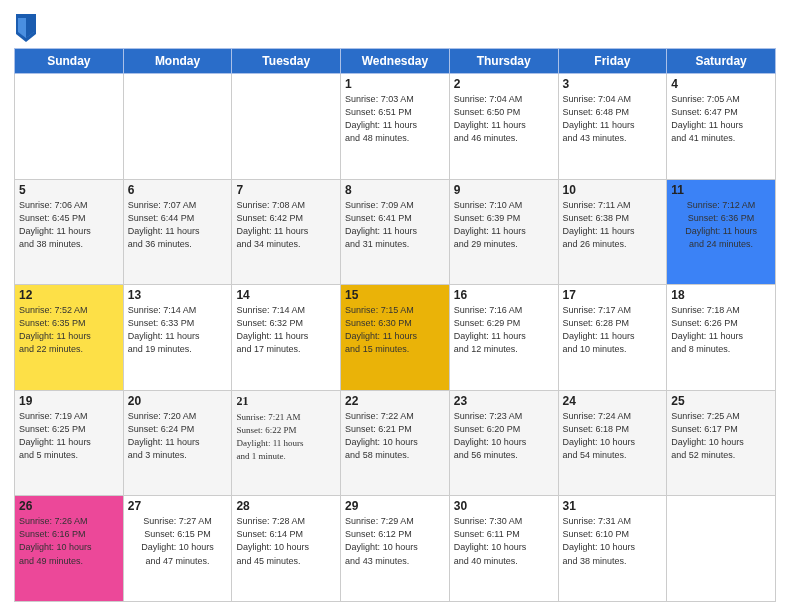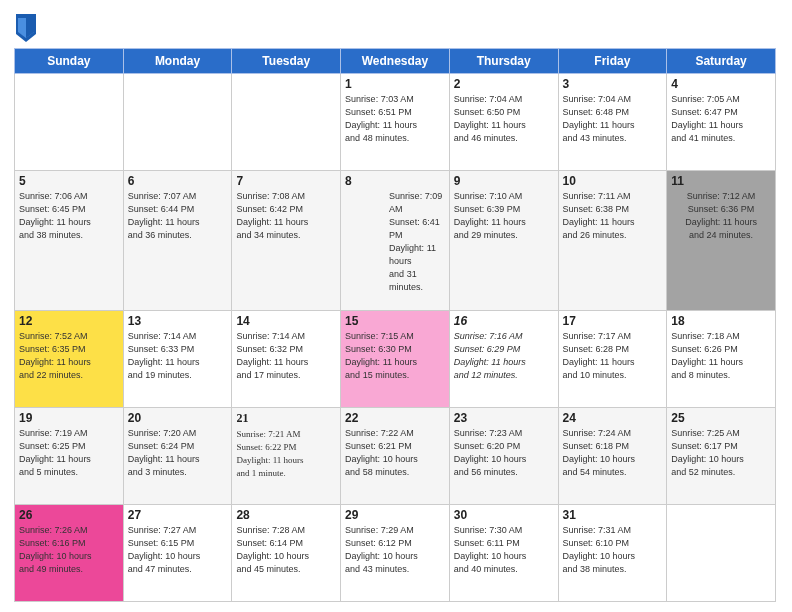--- a/index.html
+++ b/index.html
@@ -199,40 +199,40 @@
           </td>
           <td style="background: rgb(245, 245, 245);">
             <span class="day-num">7</span>
             <div class="day-info" style="white-space: pre-line;">Sunrise: 7:08 AM
 Sunset: 6:42 PM
 Daylight: 11 hours
 and 34 minutes.</div>
           </td>
           <td style="background: rgb(245, 245, 245);">
             <span class="day-num">8</span>
-            <div class="day-info" style="white-space: pre-line; margin-left: 44px;">Sunrise: 7:09 AM
+            <div class="day-info" style="white-space: pre-line;">Sunrise: 7:09 AM
 Sunset: 6:41 PM
 Daylight: 11 hours
 and 31 minutes.</div>
           </td>
           <td style="background: rgb(245, 245, 245);">
             <span class="day-num">9</span>
             <div class="day-info" style="white-space: pre-line;">Sunrise: 7:10 AM
 Sunset: 6:39 PM
 Daylight: 11 hours
 and 29 minutes.</div>
           </td>
           <td style="background: rgb(245, 245, 245);">
             <span class="day-num">10</span>
             <div class="day-info" style="white-space: pre-line;">Sunrise: 7:11 AM
 Sunset: 6:38 PM
 Daylight: 11 hours
 and 26 minutes.</div>
           </td>
-          <td style="background: #a3a3a3;">
+          <td style="background: #3b82f6;">
             <span class="day-num">11</span>
             <div class="day-info" style="white-space: pre-line; text-align: center;">Sunrise: 7:12 AM
 Sunset: 6:36 PM
 Daylight: 11 hours
 and 24 minutes.</div>
           </td>
         </tr>
         <tr>
           <td style="background: #fde047;">
             <span class="day-num">12</span>
@@ -248,28 +248,28 @@
 Daylight: 11 hours
 and 19 minutes.</div>
           </td>
           <td style="background: rgb(255, 255, 255);">
             <span class="day-num">14</span>
             <div class="day-info" style="white-space: pre-line;">Sunrise: 7:14 AM
 Sunset: 6:32 PM
 Daylight: 11 hours
 and 17 minutes.</div>
           </td>
-          <td style="background: #f9a8d4; margin-left: 48px;">
+          <td style="background: #eab308; margin-left: 48px;">
             <span class="day-num">15</span>
             <div class="day-info" style="white-space: pre-line;">Sunrise: 7:15 AM
 Sunset: 6:30 PM
 Daylight: 11 hours
 and 15 minutes.</div>
           </td>
-          <td style="background: rgb(255, 255, 255); font-style: italic;">
+          <td style="background: rgb(255, 255, 255);">
             <span class="day-num">16</span>
             <div class="day-info" style="white-space: pre-line;">Sunrise: 7:16 AM
 Sunset: 6:29 PM
 Daylight: 11 hours
 and 12 minutes.</div>
           </td>
           <td style="background: rgb(255, 255, 255);">
             <span class="day-num">17</span>
             <div class="day-info" style="white-space: pre-line;">Sunrise: 7:17 AM
 Sunset: 6:28 PM
@@ -338,21 +338,21 @@
         <tr>
           <td style="background: #ec4899; margin-left: 24px;">
             <span class="day-num">26</span>
             <div class="day-info" style="white-space: pre-line;">Sunrise: 7:26 AM
 Sunset: 6:16 PM
 Daylight: 10 hours
 and 49 minutes.</div>
           </td>
           <td style="background: rgb(255, 255, 255);">
             <span class="day-num">27</span>
-            <div class="day-info" style="white-space: pre-line;">Sunrise: 7:27 AM
+            <div class="day-info" style="white-space: pre-line; text-align: center;">Sunrise: 7:27 AM
 Sunset: 6:15 PM
 Daylight: 10 hours
 and 47 minutes.</div>
           </td>
           <td style="background: rgb(255, 255, 255);">
             <span class="day-num">28</span>
             <div class="day-info" style="white-space: pre-line;">Sunrise: 7:28 AM
 Sunset: 6:14 PM
 Daylight: 10 hours
 and 45 minutes.</div>

